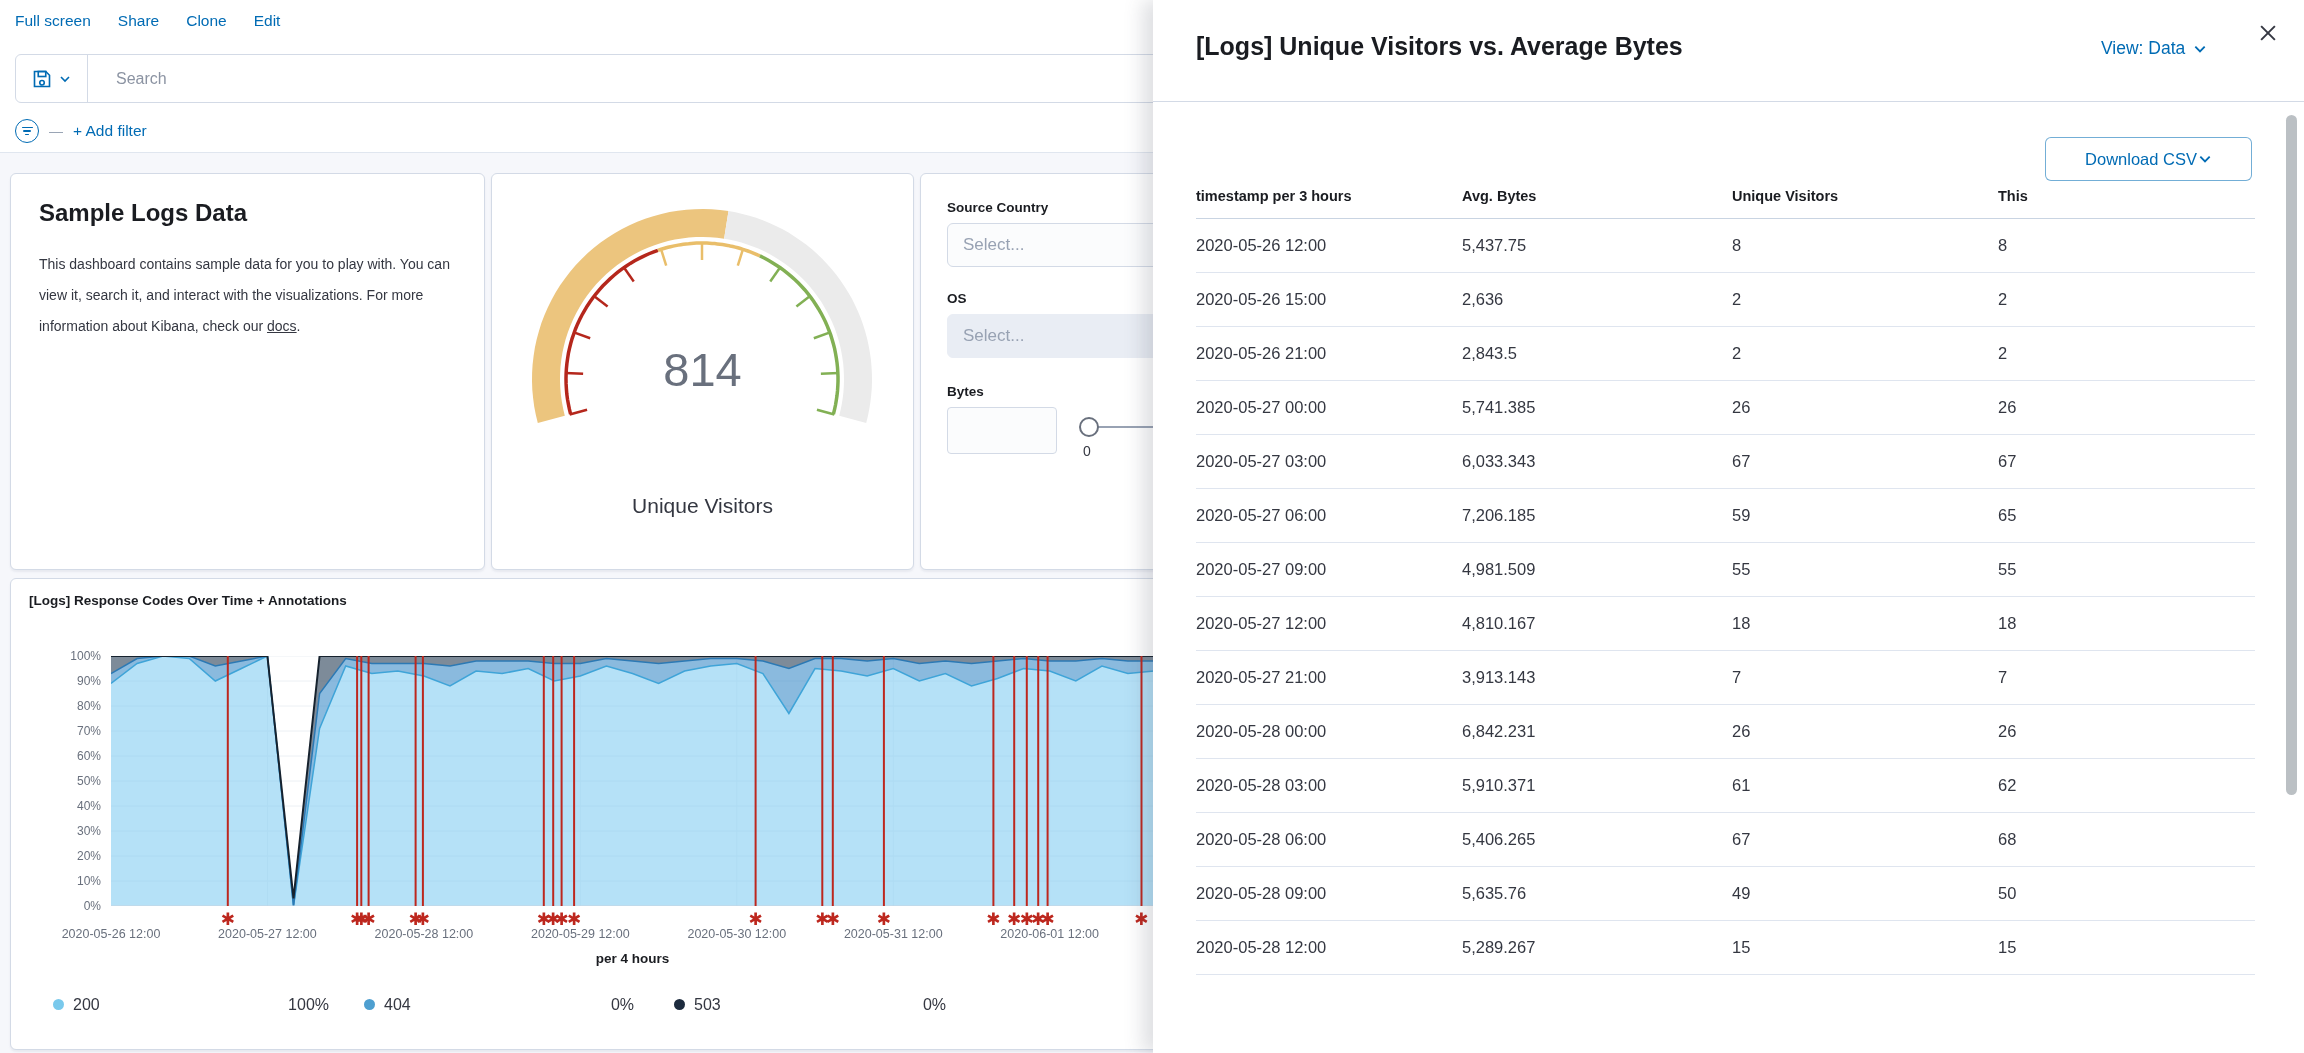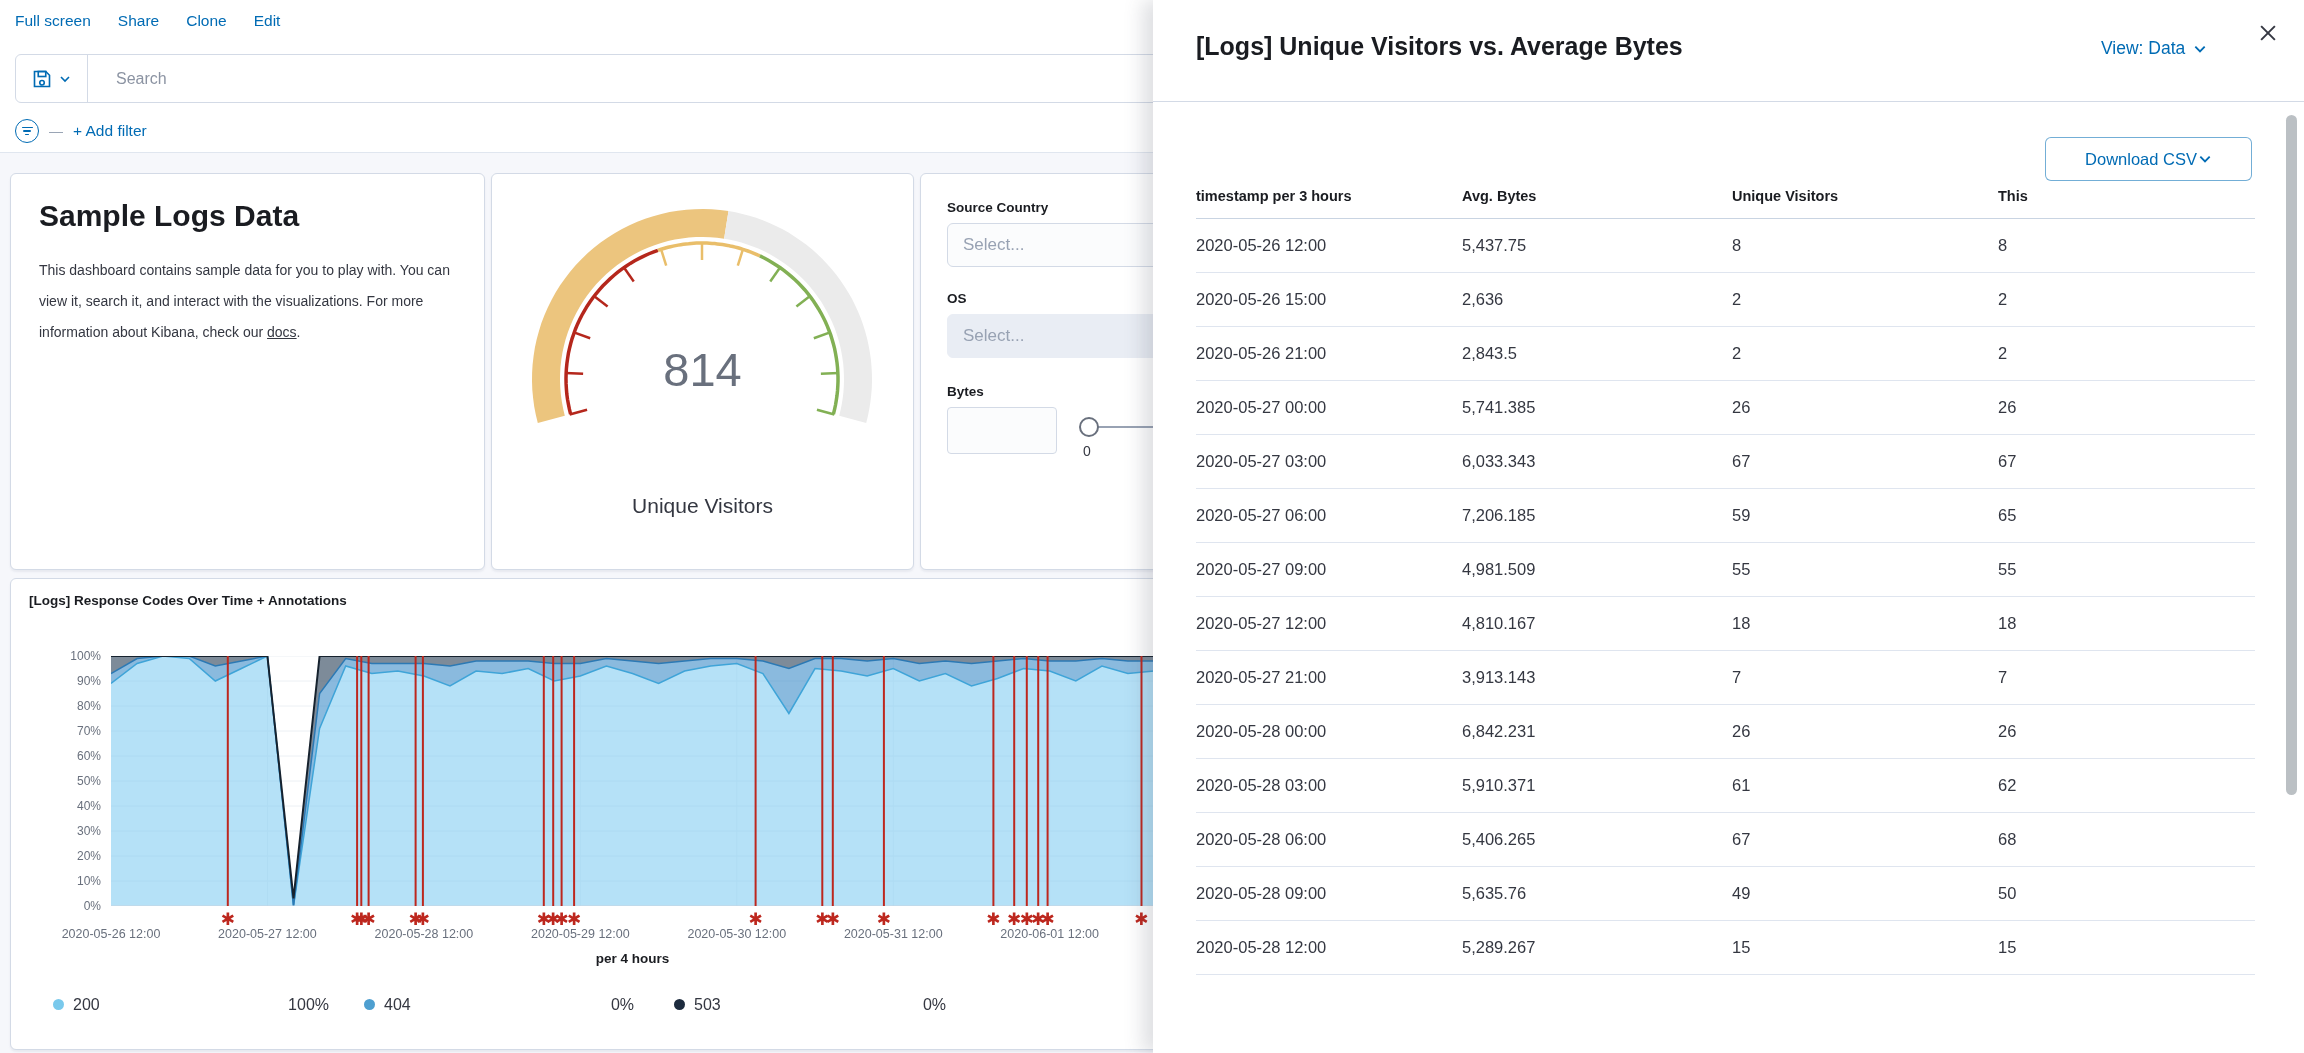--- a/index.html
+++ b/index.html
@@ -23,21 +23,21 @@
   .filter-circle i { display:block; background:#006BB4; height:1.6px; border-radius:1px; }
   .filter-dash { color:#9aa5b5; font-size:14px; }
   .add-filter { color:#006BB4; font-size:15.5px; cursor:pointer; }
   .chrome-divider { position:absolute; left:0; top:152px; width:2304px; height:1px; background:#E0E6EF; }
 
   
   .canvas { position:absolute; left:0; top:153px; width:2304px; height:900px; background:#F6F7FB; }
   .panel { position:absolute; background:#fff; border:1px solid #D3DAE6; border-radius:6px;
     box-shadow:0 2px 2px rgba(152,162,179,0.15); }
   #panel-sample { left:10px; top:20px; width:475px; height:397px; padding:25px 28px; }
-  #panel-sample h1 { font-size:30px; font-weight:700; color:#1A1C21; margin-bottom:22px; }
+  #panel-sample h1 { font-size:24px; font-weight:700; color:#1A1C21; margin-bottom:22px; }
   #panel-sample p { font-size:14px; line-height:31px; color:#343741; max-width:425px; }
   #panel-sample a { color:#343741; text-decoration:underline; cursor:pointer; }
 
   #panel-gauge { left:491px; top:20px; width:423px; height:397px; }
   .gauge-value { position:absolute; left:0; top:168px; width:100%; text-align:center;
     font-size:47px; color:#69707D; }
   .gauge-label { position:absolute; left:0; top:320px; width:100%; text-align:center;
     font-size:21px; color:#343741; }
 
   #panel-controls { left:920px; top:20px; width:420px; height:397px; padding:26px; }

